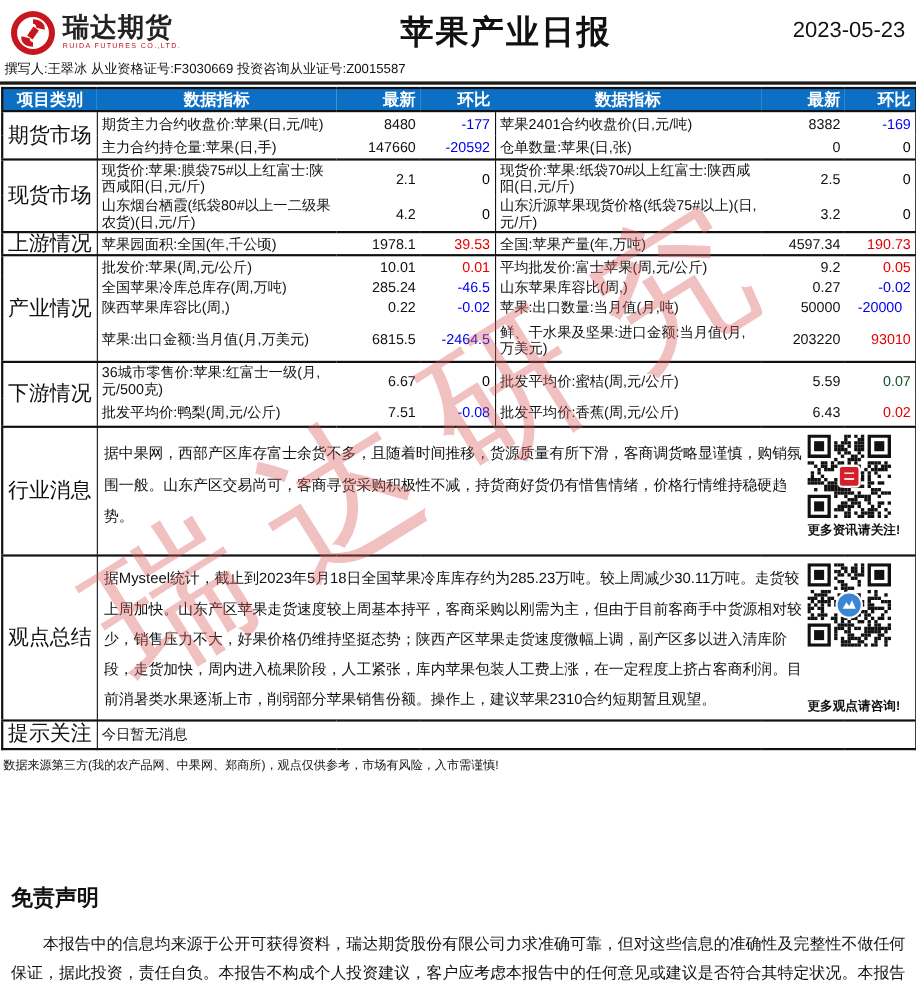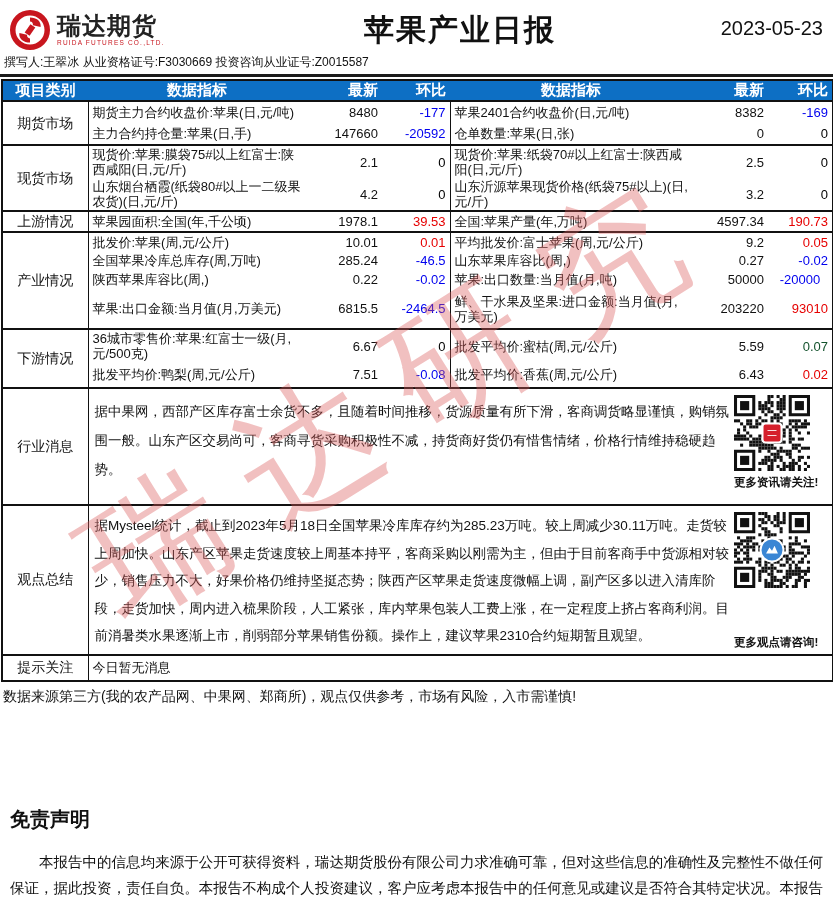--- a/index.html
+++ b/index.html
@@ -17,21 +17,21 @@
   .author-line { font-size:12px; padding:0 0 3px 4px; border-bottom:3px solid #1b1b1b; }
 
   
   table.rpt { width:831px; margin:2px 1px 0 1px; border-collapse:collapse; table-layout:fixed;
     font-size:13px; border:2px solid #111; }
   table.rpt thead tr { background:#0d6fc4; height:14px; }
   table.rpt thead th { color:#fff; font-size:15px; font-weight:bold; padding:0 4px; }
   th.th-ind { text-align:center; } th.th-num { text-align:right; }
   tbody.grp { border-top:2px solid #111; }
   td { vertical-align:middle; line-height:15px; padding:1px 4px; }
-  td.cat { text-align:center; border-right:1px solid #111; font-size:14px;margin-left:48px; }
+  td.cat { text-align:center; border-right:1px solid #111; font-size:19px;margin-left:48px; }
   td.ind { text-align:left; }
   td.num { text-align:right; }
   td.chg { text-align:right; border-right:0; }
   td.mid { border-right:1px solid #111; }
   tr.h22{height:22px} tr.h32{height:32px} tr.h21{height:21px} tr.h19{height:19px}
   tr.h40{height:40px} tr.h30{height:30px} tr.h26{height:26px}
 
   td.content { padding:4px 2px 4px 6px; vertical-align:top; }
   .content-flex { display:flex; }
   .content-text { flex:1; font-size:13.5px; line-height:29px; padding-top:4px; }
@@ -43,21 +43,21 @@
   .badge-red { position:absolute; left:50%; top:50%; transform:translate(-50%,-50%);
     width:21px; height:21px; background:#d5202c; border:2px solid #fff; border-radius:4px; }
   .badge-red:after { content:""; position:absolute; left:4px; right:4px; top:5px; bottom:4px;
     background:repeating-linear-gradient(to bottom,#fff 0 1.5px,transparent 1.5px 5px); opacity:.85;}
   .badge-blue { position:absolute; left:50%; top:50%; transform:translate(-50%,-50%);
     width:25px; height:25px; background:#3a86d4; border:2px solid #fff; border-radius:50%;
     display:flex; align-items:center; justify-content:center; }
   .badge-blue svg { width:17px; height:17px; }
 
   
-  .footnote { font-size:14px; margin:6px 0 0 3px; }
+  .footnote { font-size:11px; margin:6px 0 0 3px; }
   .disclaimer { margin-top:100px; padding:0 10px; }
   .disc-title { font-size:20px; font-weight:bold; }
   .disc-body { margin-top:16px; font-size:14.5px; line-height:26px; text-indent:2em; text-align:justify; }
 
   
   .watermark { position:absolute; left:400px; top:395px; z-index:6; pointer-events:none;
     transform:translate(-50%,-50%) rotate(-32deg); font-size:140px; letter-spacing:38px;
     white-space:nowrap; color:rgba(219,90,90,0.38); font-family:"Liberation Serif","DejaVu Serif",serif; }
 </style>
 </head>

